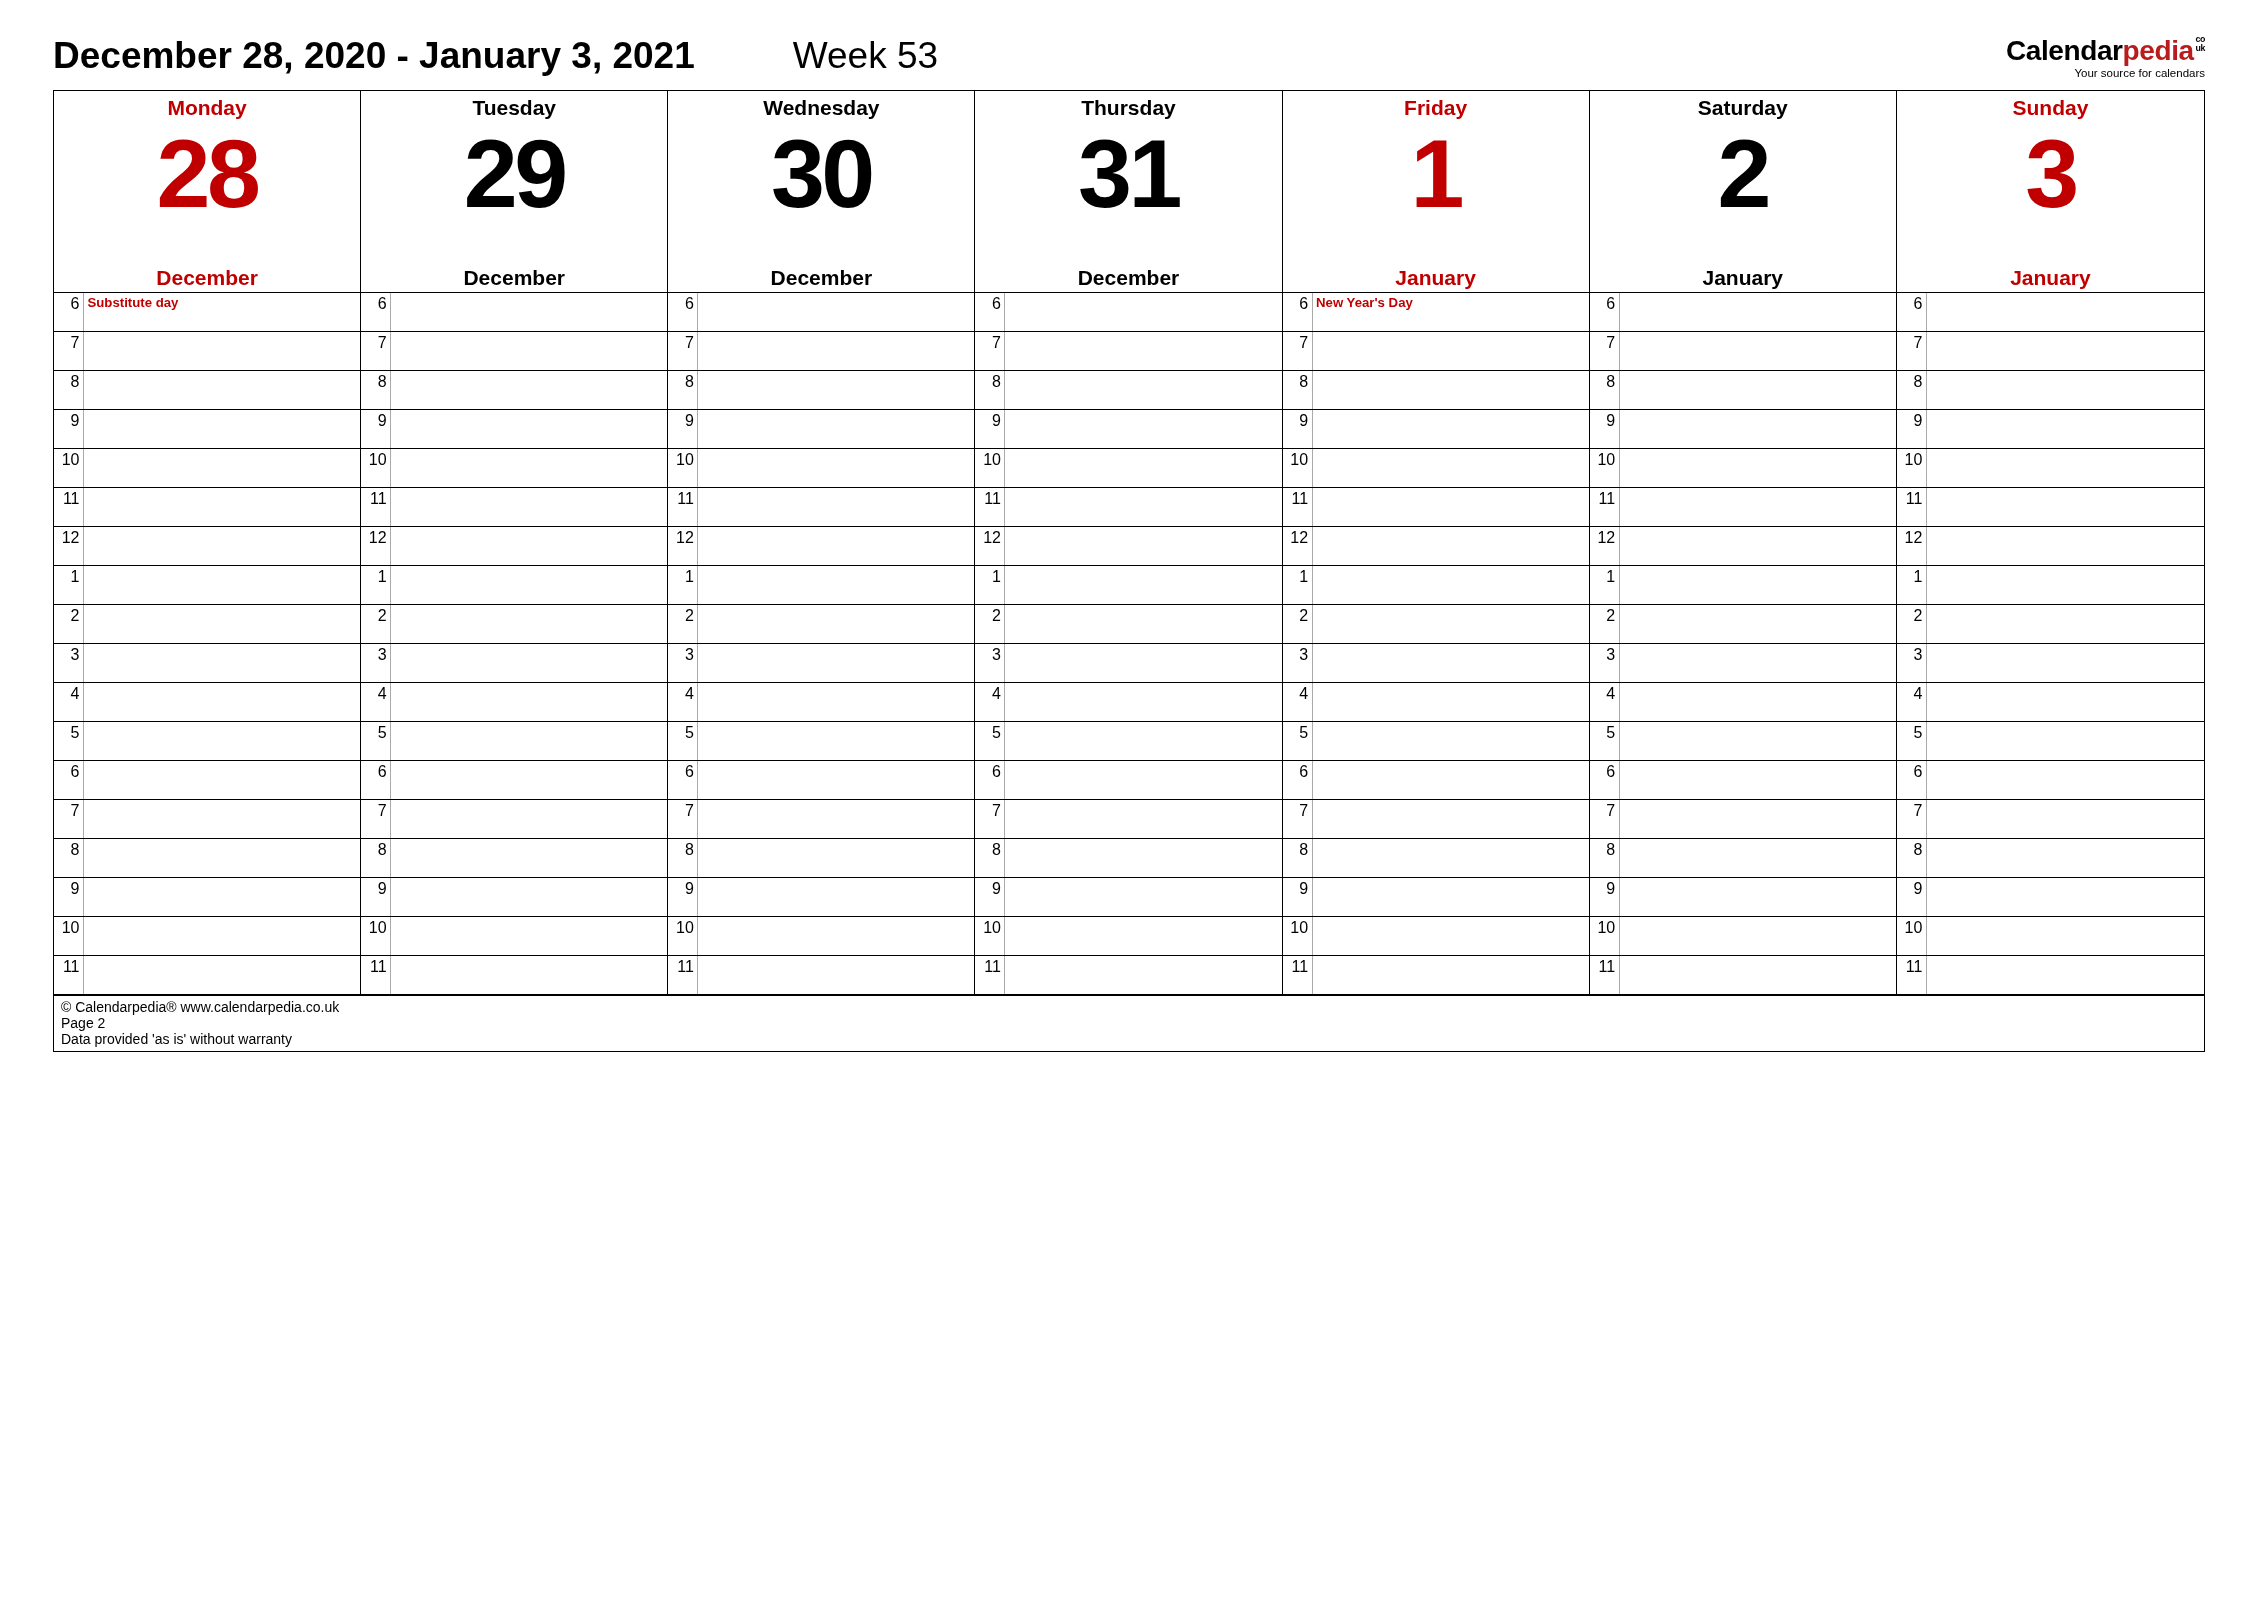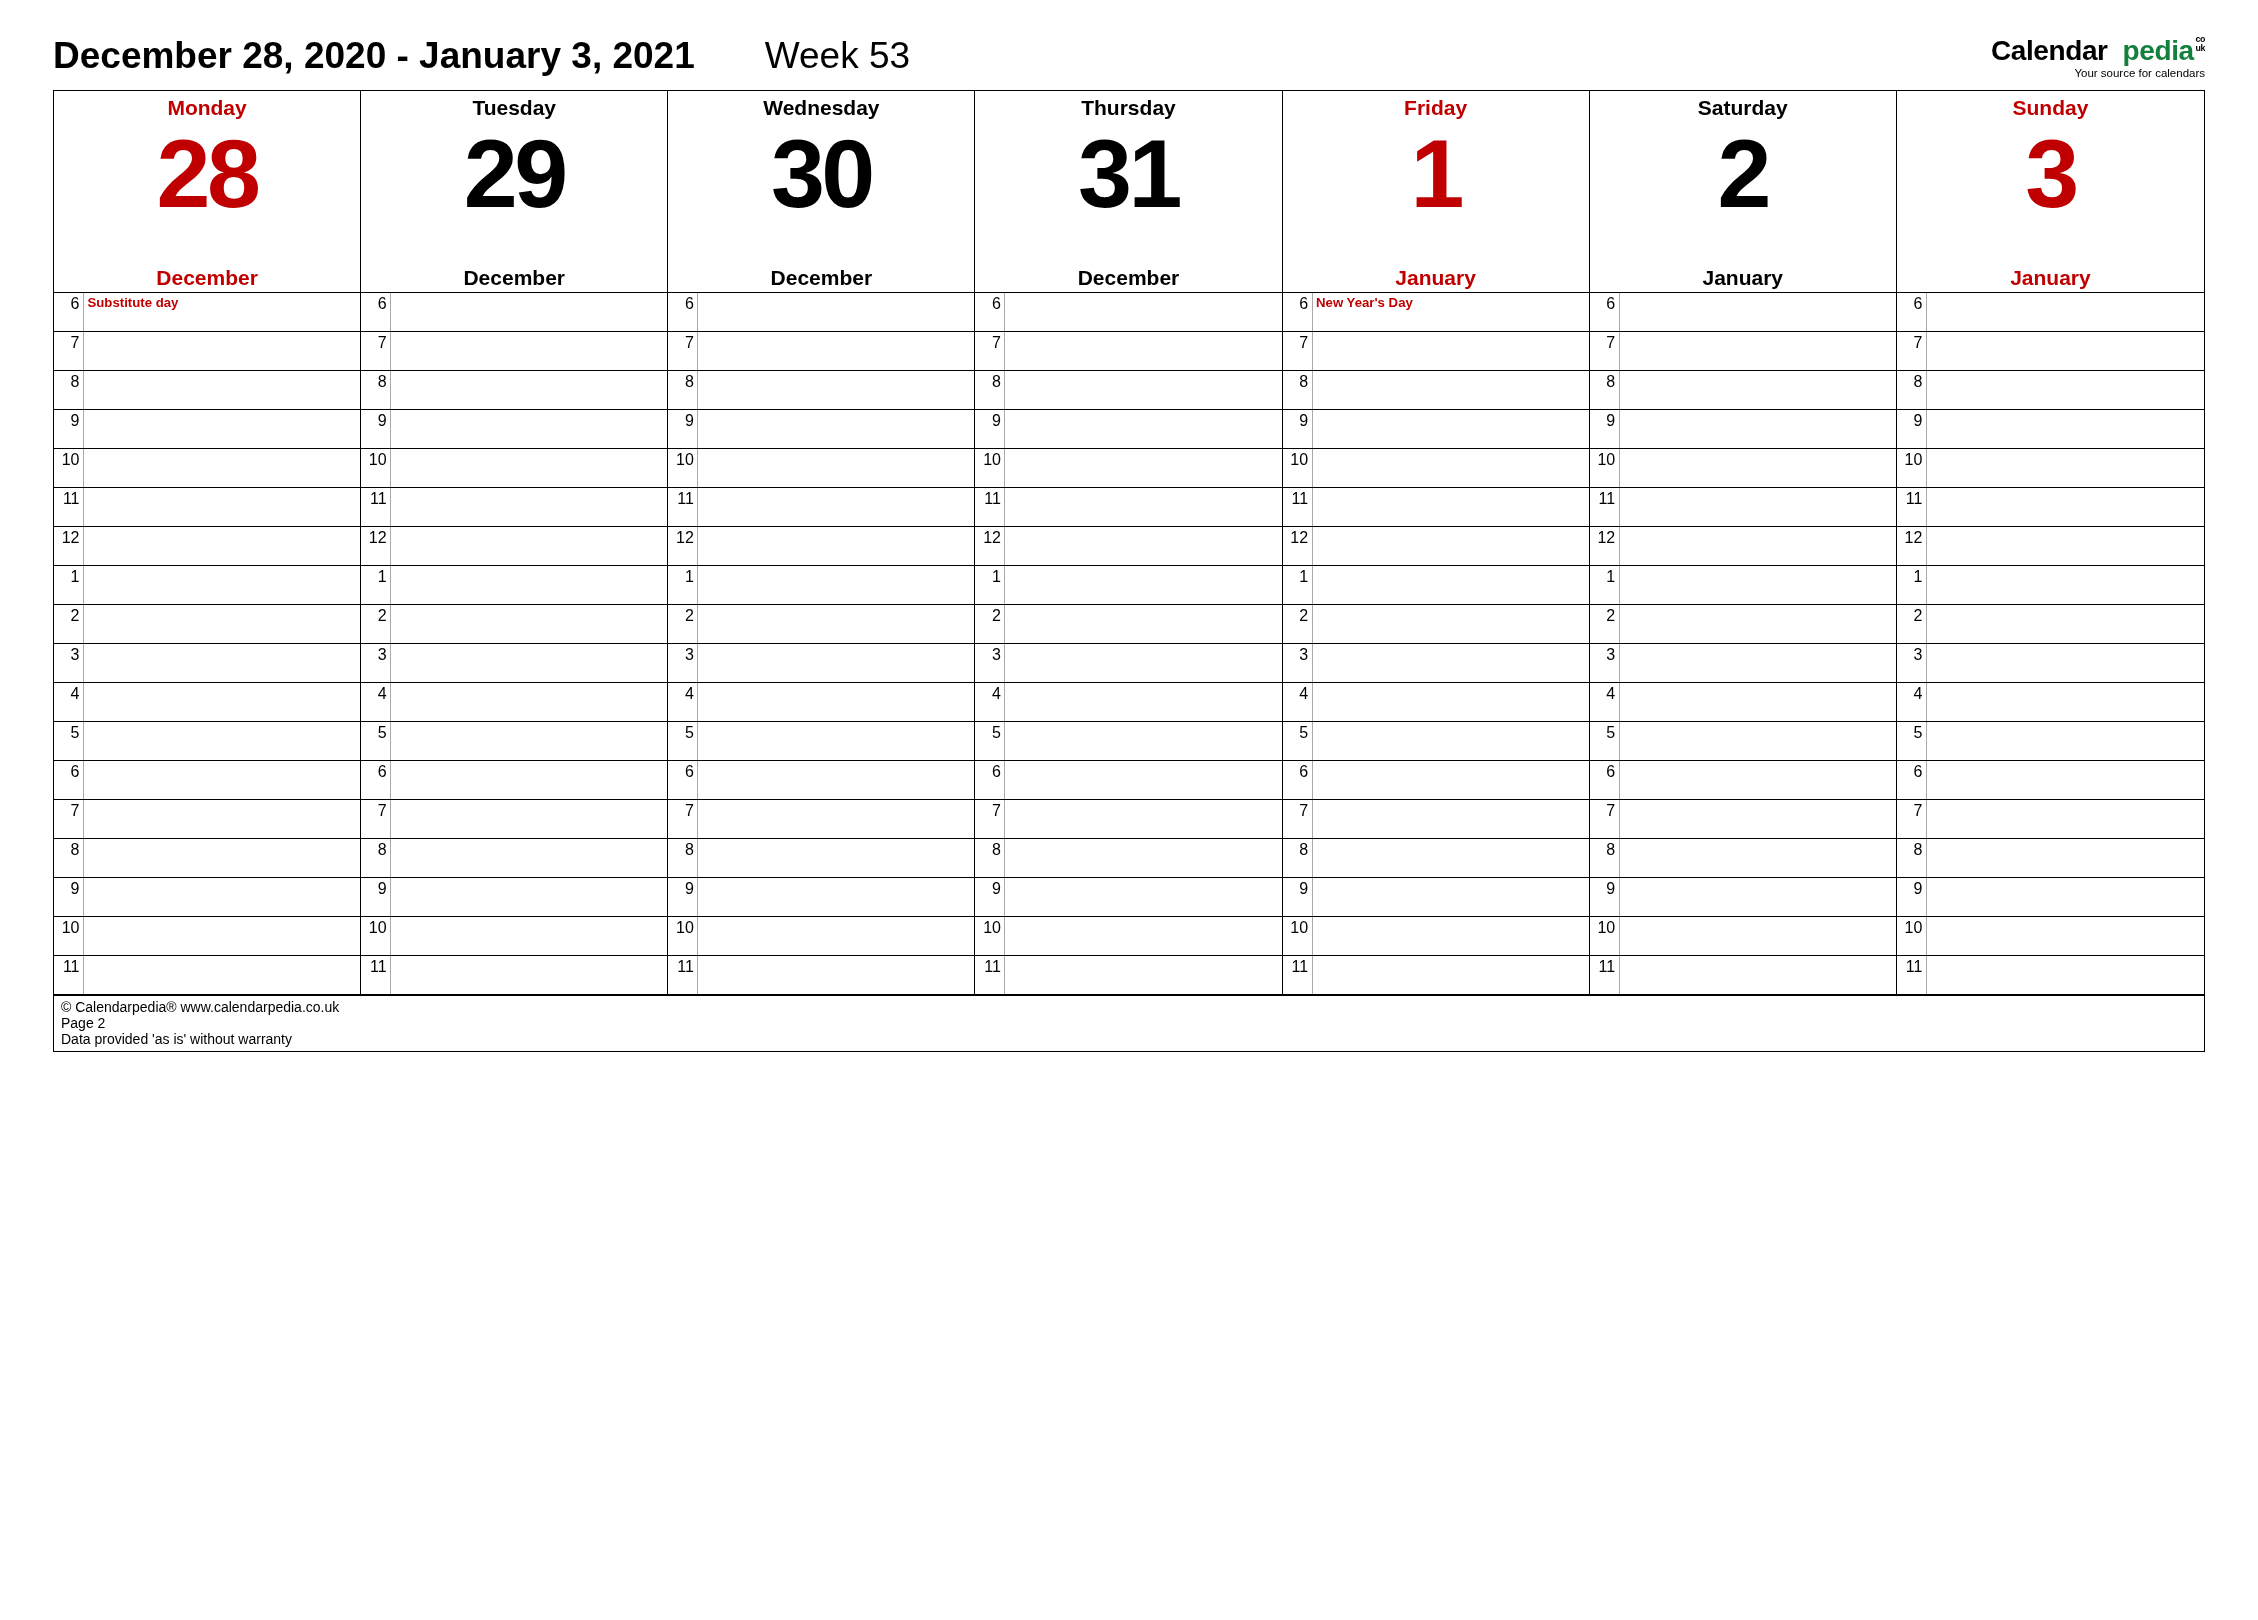--- a/index.html
+++ b/index.html
@@ -11,26 +11,26 @@
   .page {
     width: 100%;
     max-width: 2153px;
     margin: 0 auto;
   }
   .header {
     display: flex;
     align-items: flex-start;
     margin-bottom: 10.6px;
   }
-  .title-block { flex: 1; display: flex; align-items: baseline; gap: 70px; }
+  .title-block { flex: 1; display: flex; align-items: baseline; gap: 98px; }
   .date-range { font-size: 37px; font-weight: bold; }
   .week-label { font-size: 37px; font-weight: normal; }
   .logo-block { text-align: right; }
   .logo-main { font-size: 28px; font-weight: bold; letter-spacing: -0.4px; }
-  .logo-main .pedia { color: #15803d; margin-left: 15px; }
+  .logo-main .pedia { color: #b91c1c; }
   .logo-tld { font-size: 8.8px; line-height: 1; display: inline-block; vertical-align: top; margin-left: 1.8px; }
   .logo-tld span { display:block; text-align:right; }
   .logo-tag { font-size: 11.5px; }
 
   .calendar {
     display: grid;
     grid-template-columns: repeat(7, 1fr);
     border: 1.8px solid #000;
     border-bottom: none;
   }

